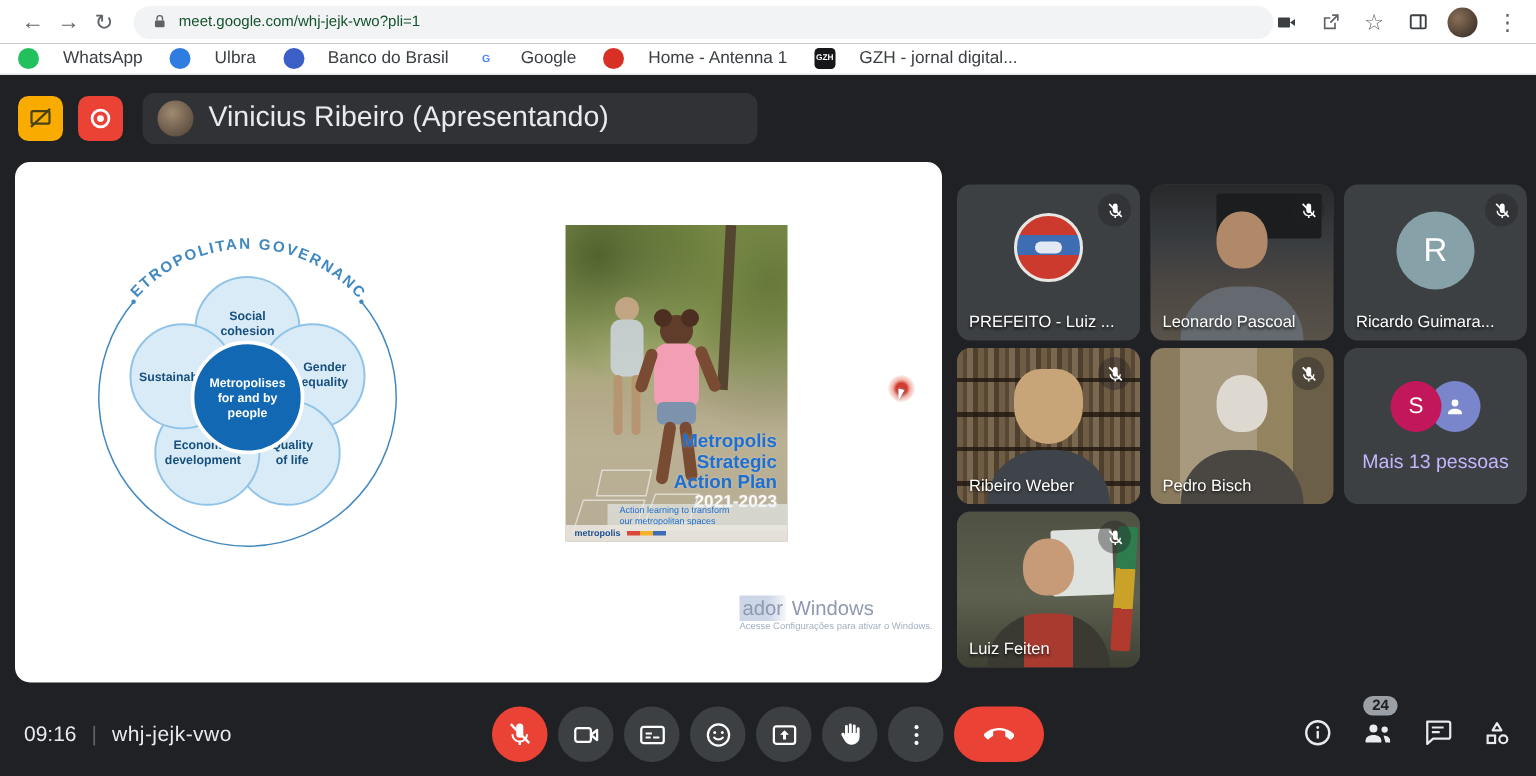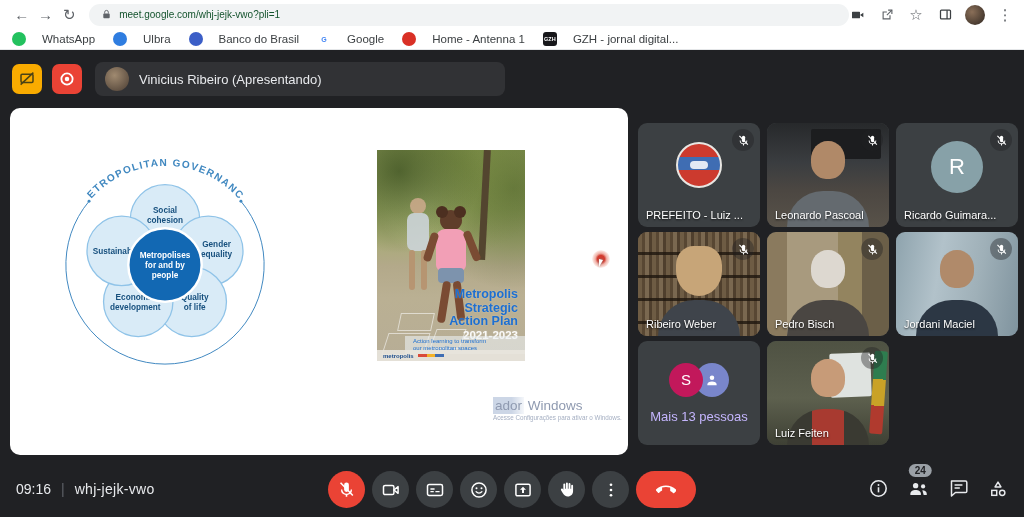--- a/index.html
+++ b/index.html
@@ -23,21 +23,21 @@
 
   
   .meet { position:absolute; left:0; top:50px; width:1024px; height:467px; background:#202124; }
 
   
   .hbtn { position:absolute; width:30px; height:30px; border-radius:7px; top:14px; display:flex; align-items:center; justify-content:center; cursor:pointer; }
   .hbtn.yellow { left:12px; background:var(--warning_yellow,#f9ab00); }
   .hbtn.red { left:52px; background:var(--danger_red,#ea4335); }
   .presenter-pill { position:absolute; left:95px; top:12px; width:410px; height:34px; border-radius:8px; background:rgba(255,255,255,.08); display:flex; align-items:center; gap:10px; padding:0 10px; }
   .pill-avatar { width:24px; height:24px; border-radius:50%; background:radial-gradient(circle at 40% 35%, #a08independently0, #4a3d33); background:radial-gradient(circle at 40% 35%, #a08a70, #4a3d33); }
-  .pill-text { color:#e8eaed; font-size:13px; }
+  .pill-text { color:#e8eaed; font-size:19px; }
 
   
   .pres-card { position:absolute; left:10px; top:58px; width:618px; height:347px; background:#fff; border-radius:10px; overflow:hidden; }
 
   .diagram { position:absolute; left:36px; top:40px; width:238px; height:228px; }
   .arc-text { font-size:10.2px; letter-spacing:1.3px; fill:#4088c0; font-weight:bold; }
   .petal-label { font-size:8.3px; font-weight:bold; fill:#17507e; text-anchor:middle; }
   .center-label { font-size:8.3px; font-weight:bold; fill:#ffffff; text-anchor:middle; }
 
   
@@ -402,37 +402,20 @@
           <svg width="13" height="13" viewBox="0 0 24 24">
               <path d="M12 15a3 3 0 0 0 3-3V6a3 3 0 0 0-6 0v6a3 3 0 0 0 3 3z" fill="#fff"></path>
               <path d="M17.3 12a5.3 5.3 0 0 1-10.6 0H5a7 7 0 0 0 6 6.9V21h2v-2.1a7 7 0 0 0 6-6.9h-1.7z" fill="#fff"></path>
               <line x1="4.5" y1="3.5" x2="20" y2="19.5" stroke="#fff" stroke-width="2"></line>
             </svg>
         </div>
 
         <div class="tile-name">Pedro Bisch</div>
       </div>
 
-      <div class="tile tile-6 k-video muted">
-        <div class="tile-bg"></div>
-        <div class="person">
-            <div class="head"></div>
-            <div class="torso"></div>
-          </div>
-
-        <div class="mic-off">
-          <svg width="13" height="13" viewBox="0 0 24 24">
-              <path d="M12 15a3 3 0 0 0 3-3V6a3 3 0 0 0-6 0v6a3 3 0 0 0 3 3z" fill="#fff"></path>
-              <path d="M17.3 12a5.3 5.3 0 0 1-10.6 0H5a7 7 0 0 0 6 6.9V21h2v-2.1a7 7 0 0 0 6-6.9h-1.7z" fill="#fff"></path>
-              <line x1="4.5" y1="3.5" x2="20" y2="19.5" stroke="#fff" stroke-width="2"></line>
-            </svg>
-        </div>
-
-        <div class="tile-name">Jordani Maciel</div>
-      </div>
 
       <div class="tile tile-7 k-overflow">
         <div class="tile-bg"></div>
 
         <div class="overflow-badges">
           <span class="badge badge-s">S</span>
           <span class="badge badge-person">
             <svg width="16" height="16" viewBox="0 0 24 24">
                 <circle cx="12" cy="8.5" r="3.4" fill="#fff"></circle>
                 <path d="M5 19c0-3 3.2-4.8 7-4.8s7 1.8 7 4.8v.8H5z" fill="#fff"></path>

